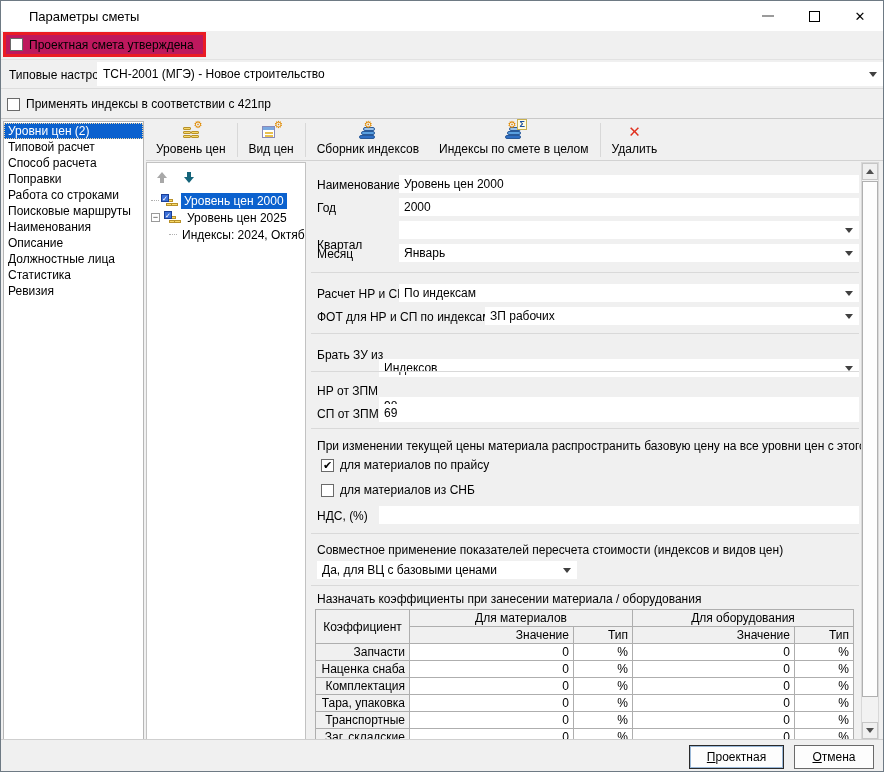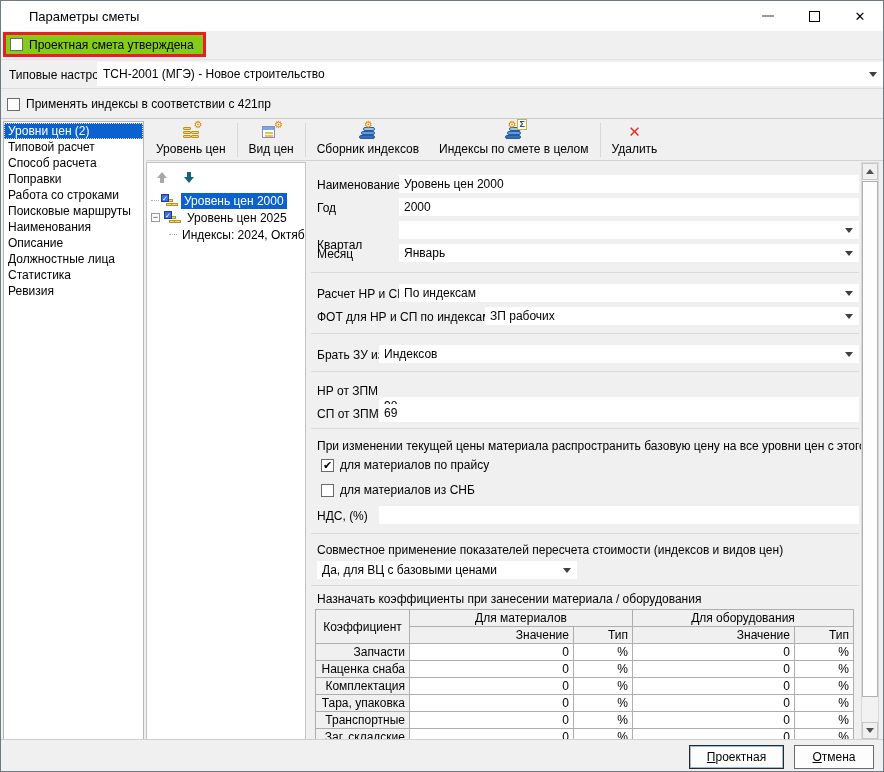--- a/index.html
+++ b/index.html
@@ -11,21 +11,21 @@
   .titlebar { position:absolute; left:0; top:0; width:100%; height:30px; background:#fff; }
   .title-text { position:absolute; left:28px; top:8px; font-size:13px; }
   .win-controls { position:absolute; right:0; top:0; height:30px; display:flex; }
   .win-btn { width:46px; height:30px; display:flex; align-items:center; justify-content:center; cursor:default; }
   .glyph-min { width:12px; height:2px; background:#9b9b9b; }
   .glyph-max { width:11px; height:11px; border:1.5px solid #000; }
   .glyph-close { font-size:13px; color:#000; }
 
   
   .row-approved { position:absolute; left:0; top:30px; width:100%; height:29px; background:#f0f0f0; border-bottom:1px solid #e2e2e2; }
-  .red-frame { position:absolute; left:2px; top:1px; width:203px; height:25px; border:3px solid #ea1c24; display:flex; align-items:center; padding-left:4px; background:#84cc16; }
+  .red-frame { position:absolute; left:2px; top:1px; width:203px; height:25px; border:3px solid #ea1c24; display:flex; align-items:center; padding-left:4px; background:#be185d; }
   .row-typical { position:absolute; left:0; top:59px; width:100%; height:29px; border-bottom:1px solid #dcdcdc; }
   .row-typical .lbl { position:absolute; left:8px; top:8px; }
   .flat-combo-full { position:absolute; left:96px; top:2px; right:0; bottom:2px; background:#fff; display:flex; align-items:center; padding-left:6px; }
   .row-421 { position:absolute; left:0; top:88px; width:100%; height:30px; border-bottom:1px solid #c9c9c9; }
 
   .checkbox { width:13px; height:13px; background:#fff; border:1px solid #6a6a6a; display:inline-flex; align-items:center; justify-content:center; font-size:11px; font-weight:bold; line-height:1; flex:0 0 auto; }
   .cb-row { display:flex; align-items:center; gap:6px; }
 
   .combo-arrow { position:absolute; right:6px; top:50%; margin-top:-2px; width:0; height:0; border-left:4px solid transparent; border-right:4px solid transparent; border-top:5px solid #404040; }
   .combo-421 { position:absolute; left:255px; top:4px; width:215px; height:21px; background:#fff; display:flex; align-items:center; padding-left:6px; }
@@ -276,21 +276,21 @@
 
     <span class="f-label" style="top:148px;">ФОТ для НР и СП по индексам</span>
     <div class="f-field" style="left:178px; top:145px;">
       <span>ЗП рабочих</span>
       <span class="combo-arrow"></span>
     </div>
 
     <div class="f-sep" style="top:171px;"></div>
 
     <span class="f-label" style="top:186px;">Брать ЗУ из</span>
-    <div class="f-field" style="left:72px; top:183px;">
+    <div class="f-field" style="left:72px; top:197px;">
       <span>Индексов</span>
       <span class="combo-arrow"></span>
     </div>
 
     <div class="f-sep" style="top:209px;"></div>
 
     <span class="f-label" style="top:222px;">НР от ЗПМ</span>
     <div class="f-field" style="left:72px; top:235px;">
       <span>98</span>
     </div>

